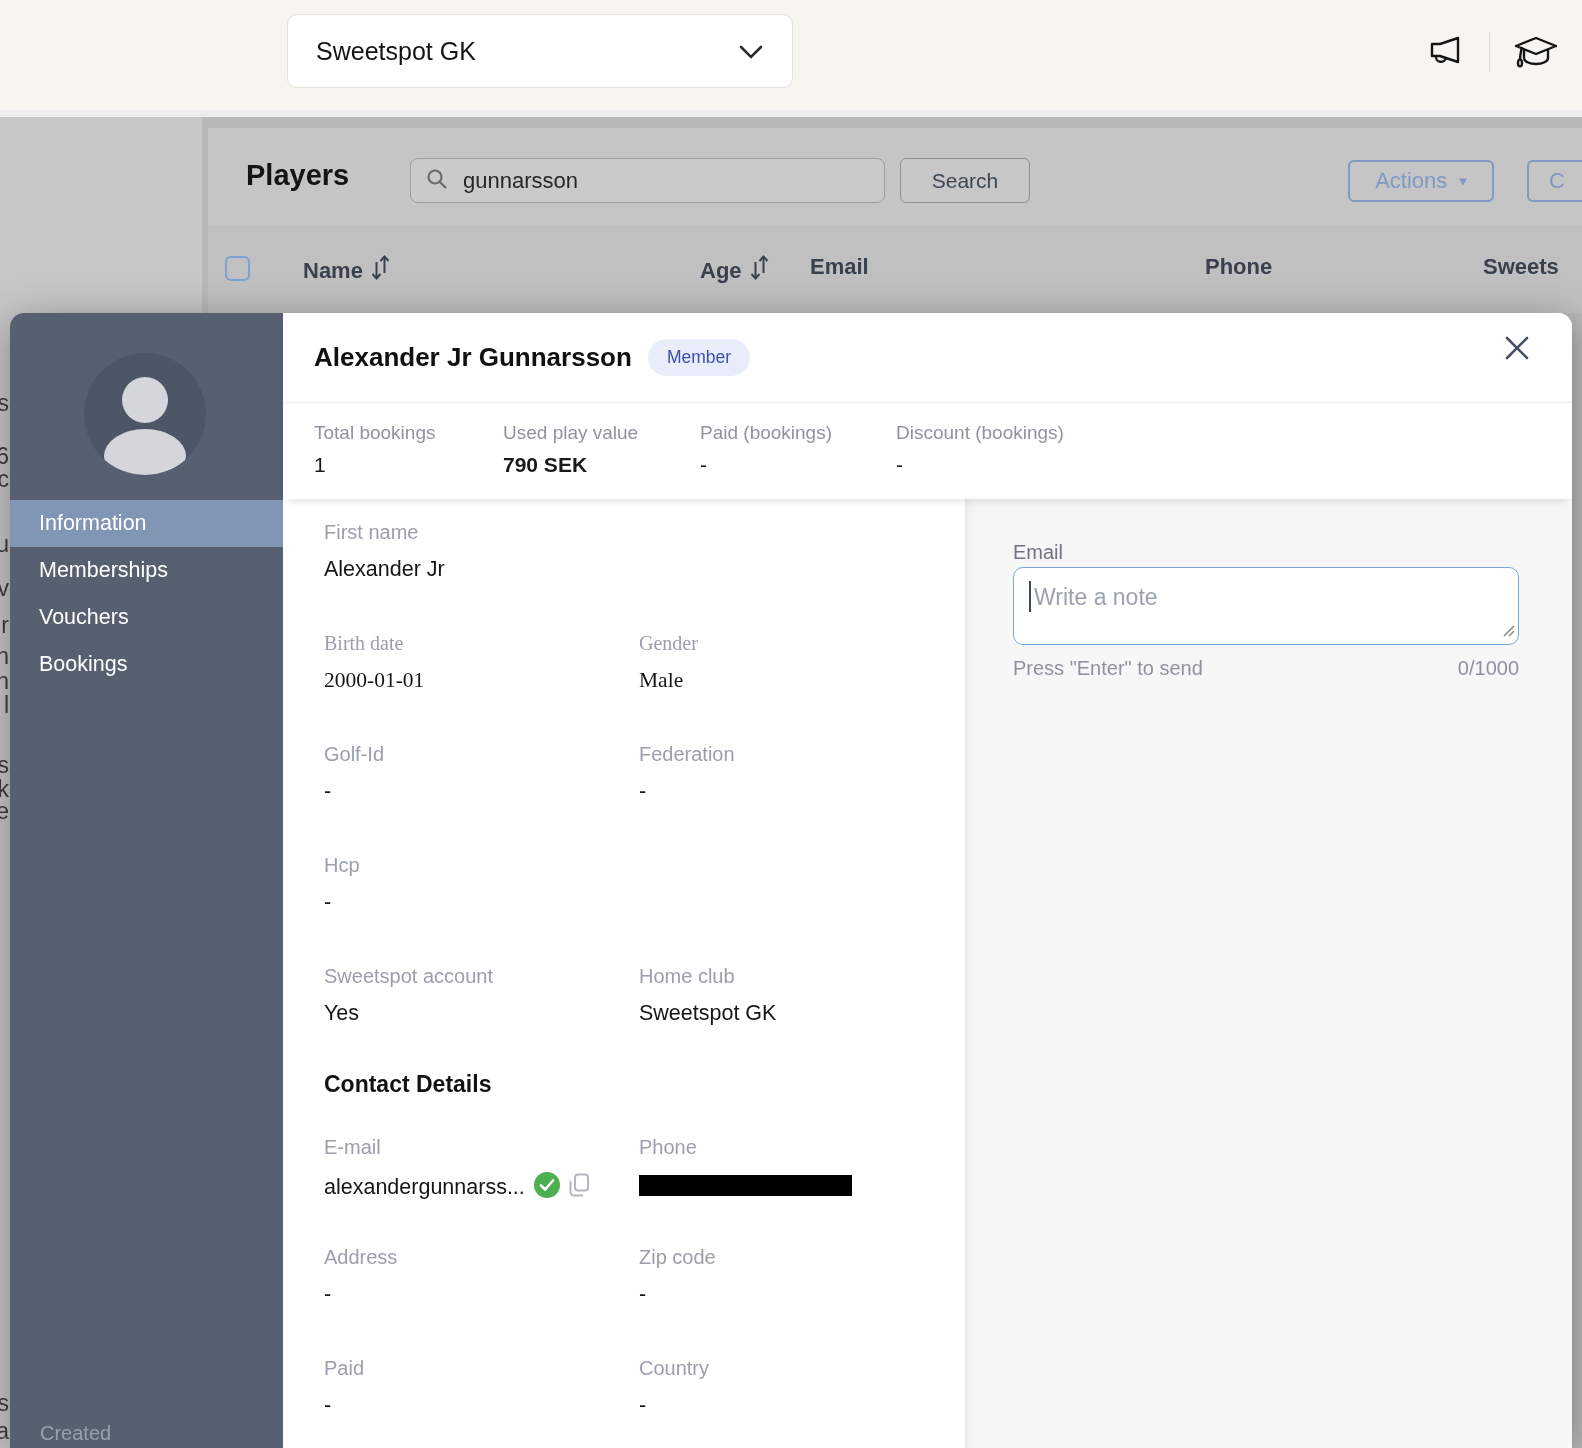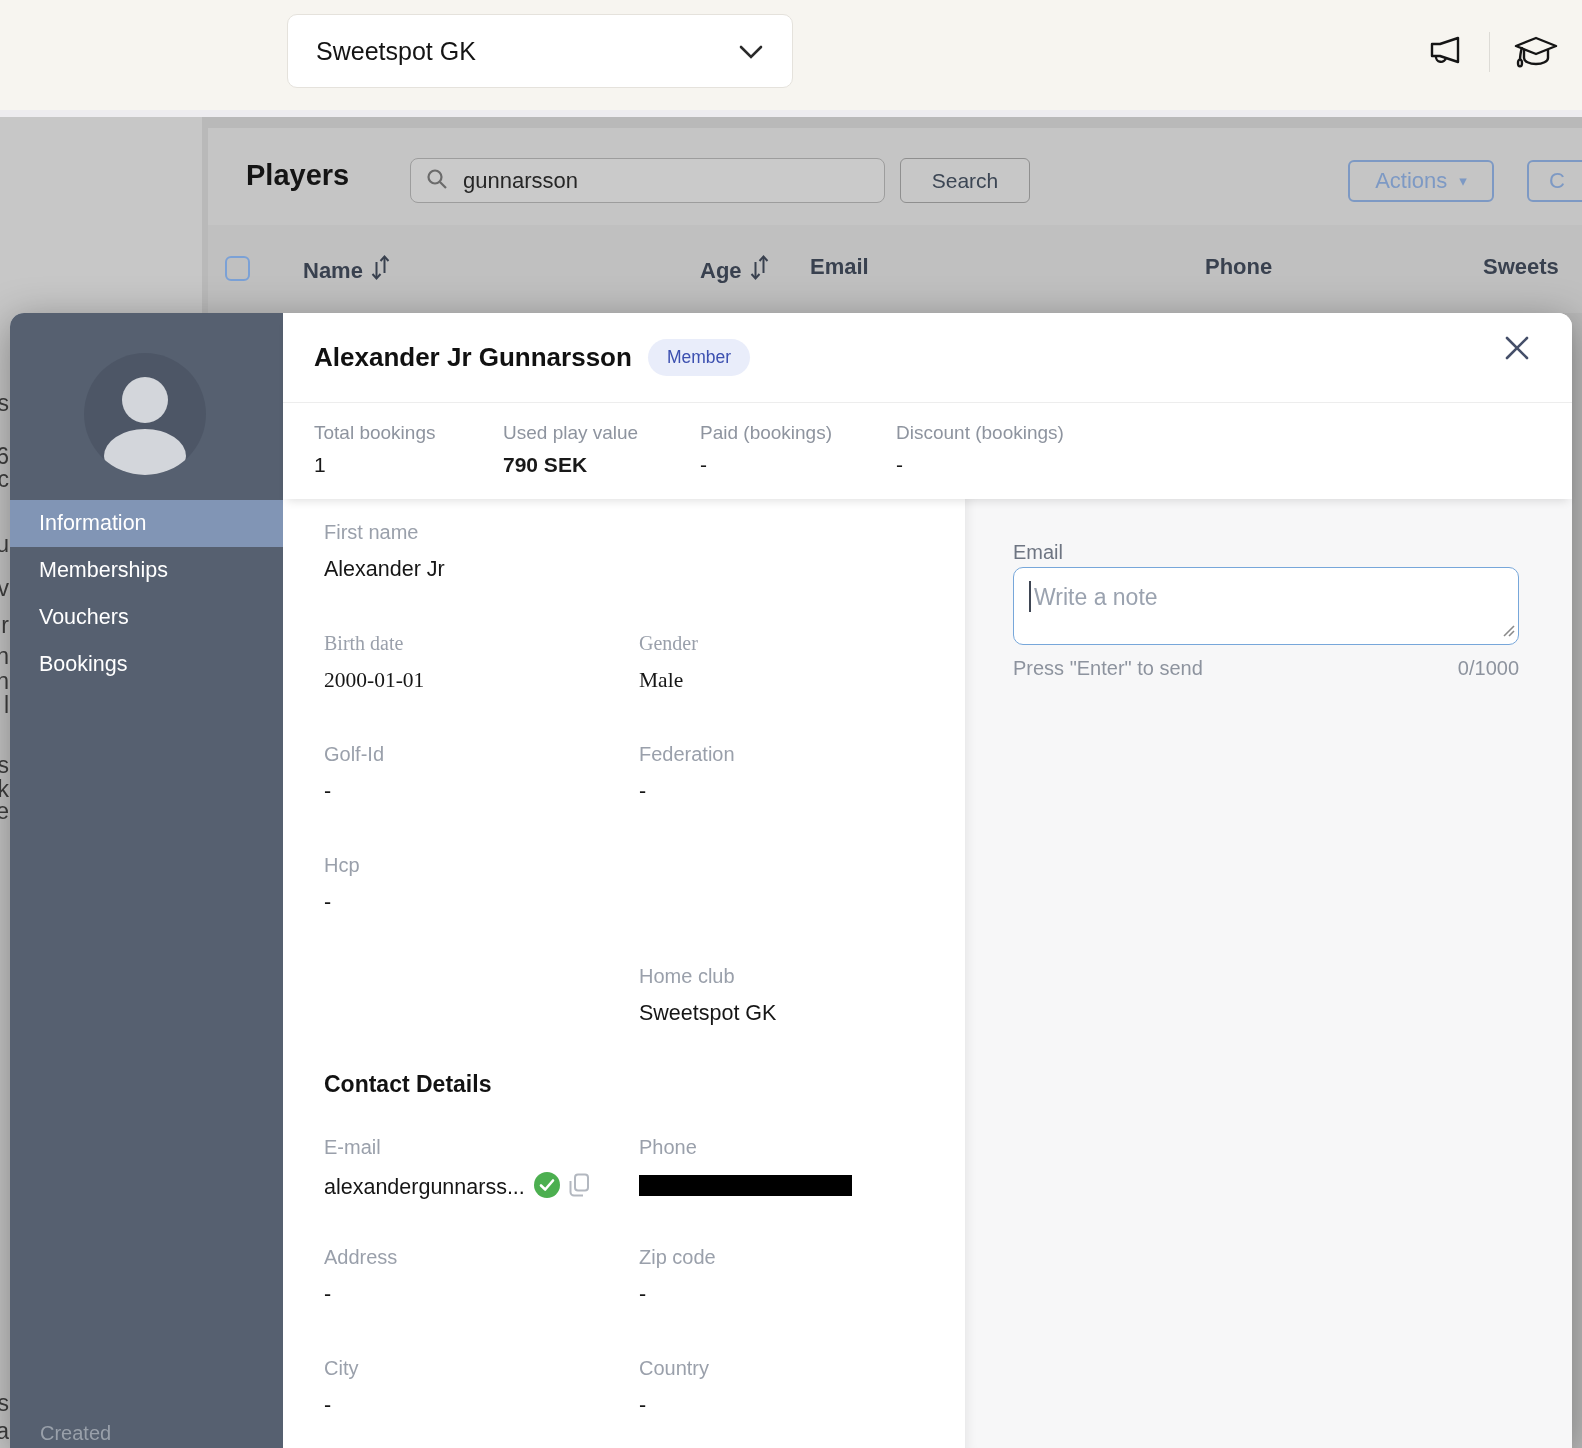--- a/index.html
+++ b/index.html
@@ -271,20 +271,24 @@
         <div class="fv">-</div>
       </div>
       <div class="field col2 r3">
         <div class="fl">Federation</div>
         <div class="fv">-</div>
       </div>
       <div class="field col1 r4">
         <div class="fl">Hcp</div>
         <div class="fv">-</div>
       </div>
+      <div class="field col1 r5">
+        <div class="fl">Sweetspot account</div>
+        <div class="fv">Yes</div>
+      </div>
       <div class="field col2 r5">
         <div class="fl">Home club</div>
         <div class="fv">Sweetspot GK</div>
       </div>
 
       <div class="contact-heading">Contact Details</div>
 
       <div class="field col1 r6">
         <div class="fl">E-mail</div>
         <div class="email-row">
@@ -310,21 +314,21 @@
 
       <div class="field col1 r7">
         <div class="fl">Address</div>
         <div class="fv">-</div>
       </div>
       <div class="field col2 r7">
         <div class="fl">Zip code</div>
         <div class="fv">-</div>
       </div>
       <div class="field col1 r8">
-        <div class="fl">City</div>
+        <div class="fl">Paid</div>
         <div class="fv">-</div>
       </div>
       <div class="field col2 r8">
         <div class="fl">Country</div>
         <div class="fv">-</div>
       </div>
     </div>
 
     <div class="m-body-right">
       <div class="note-label">Email</div>

